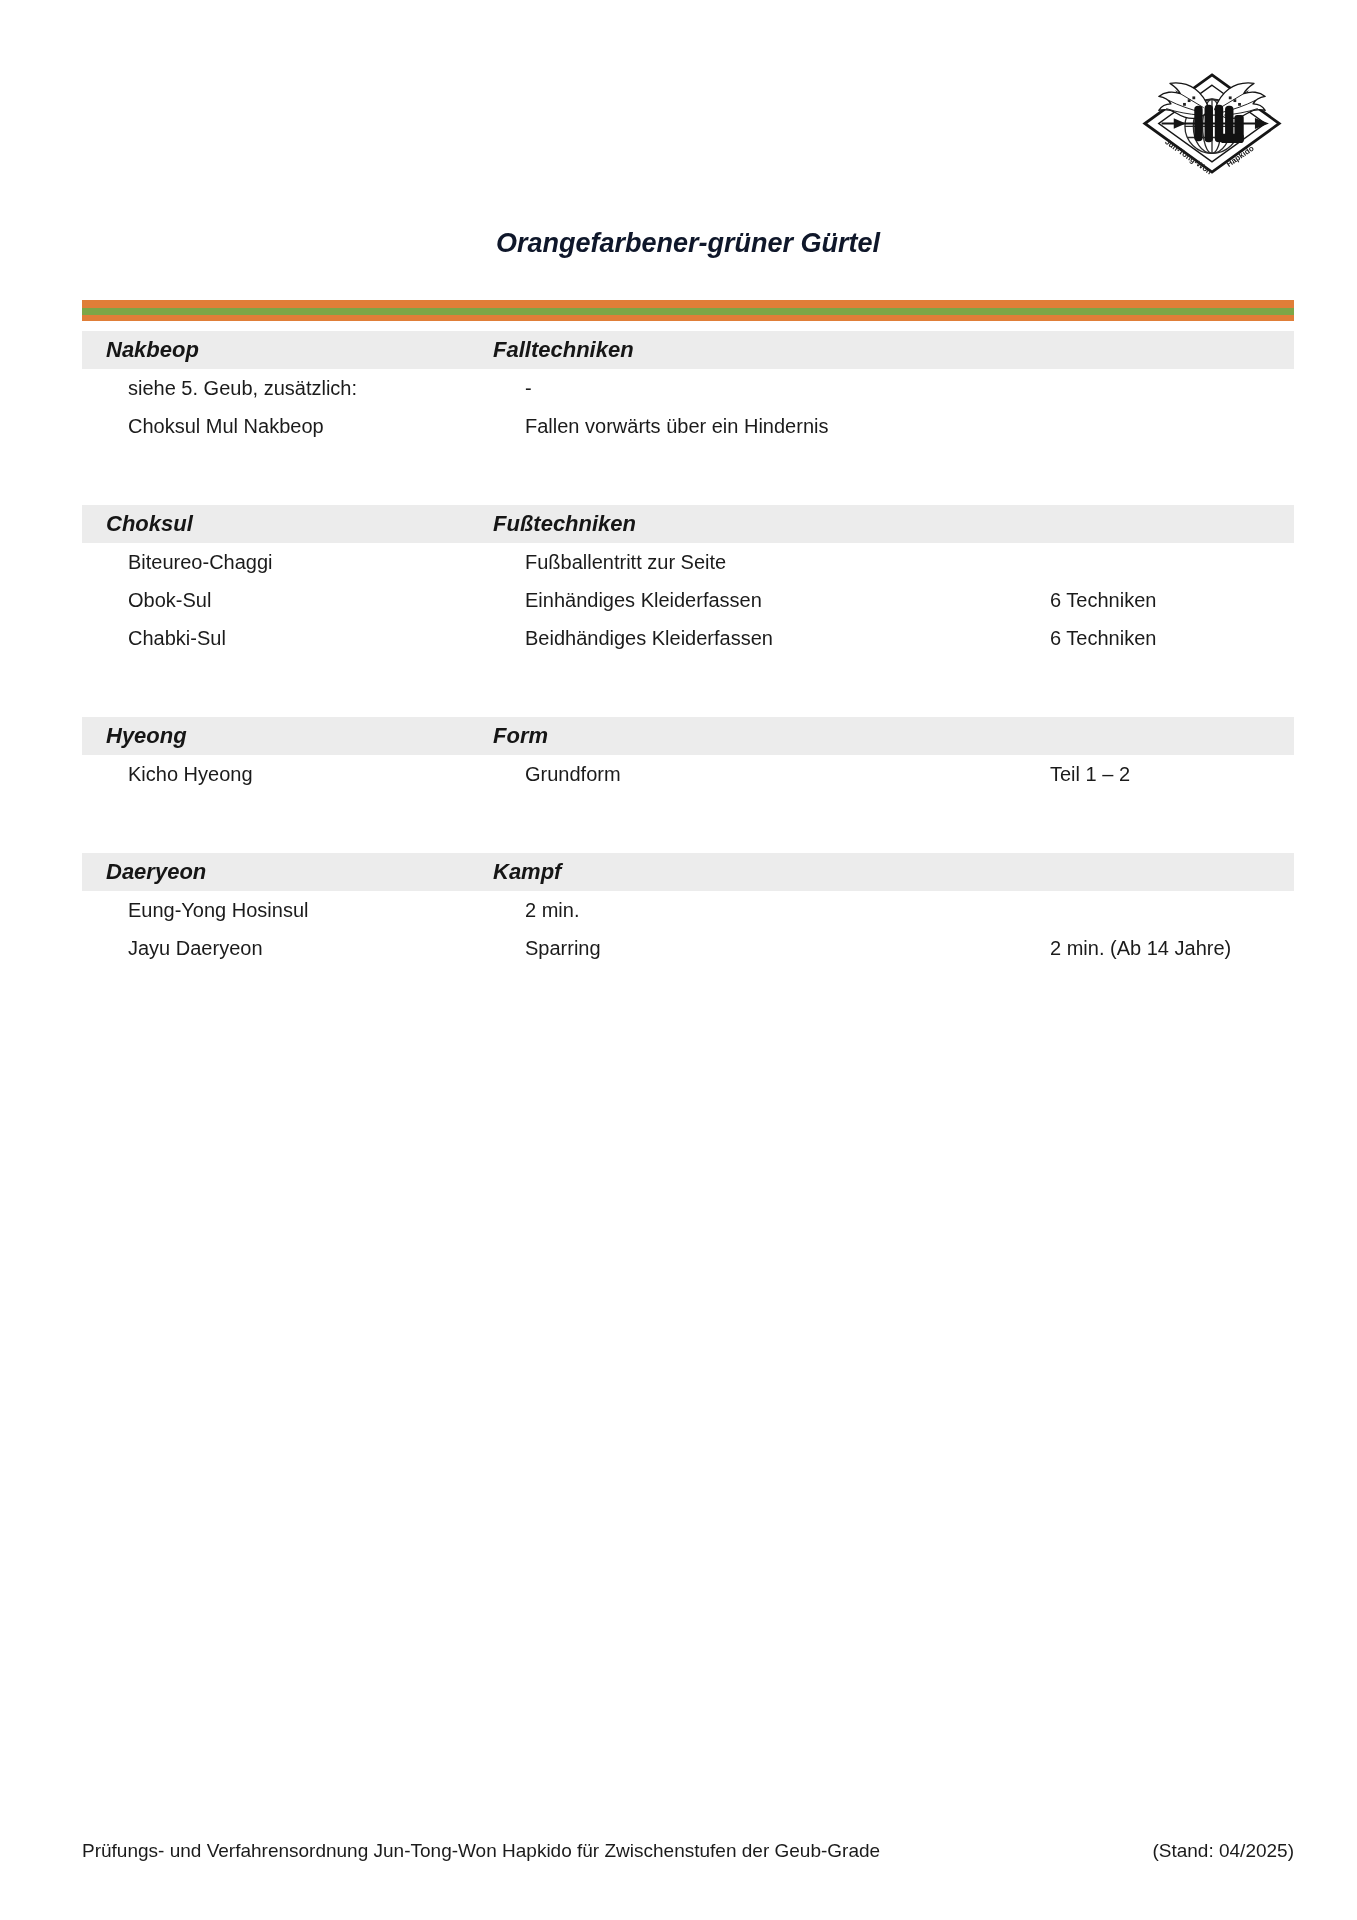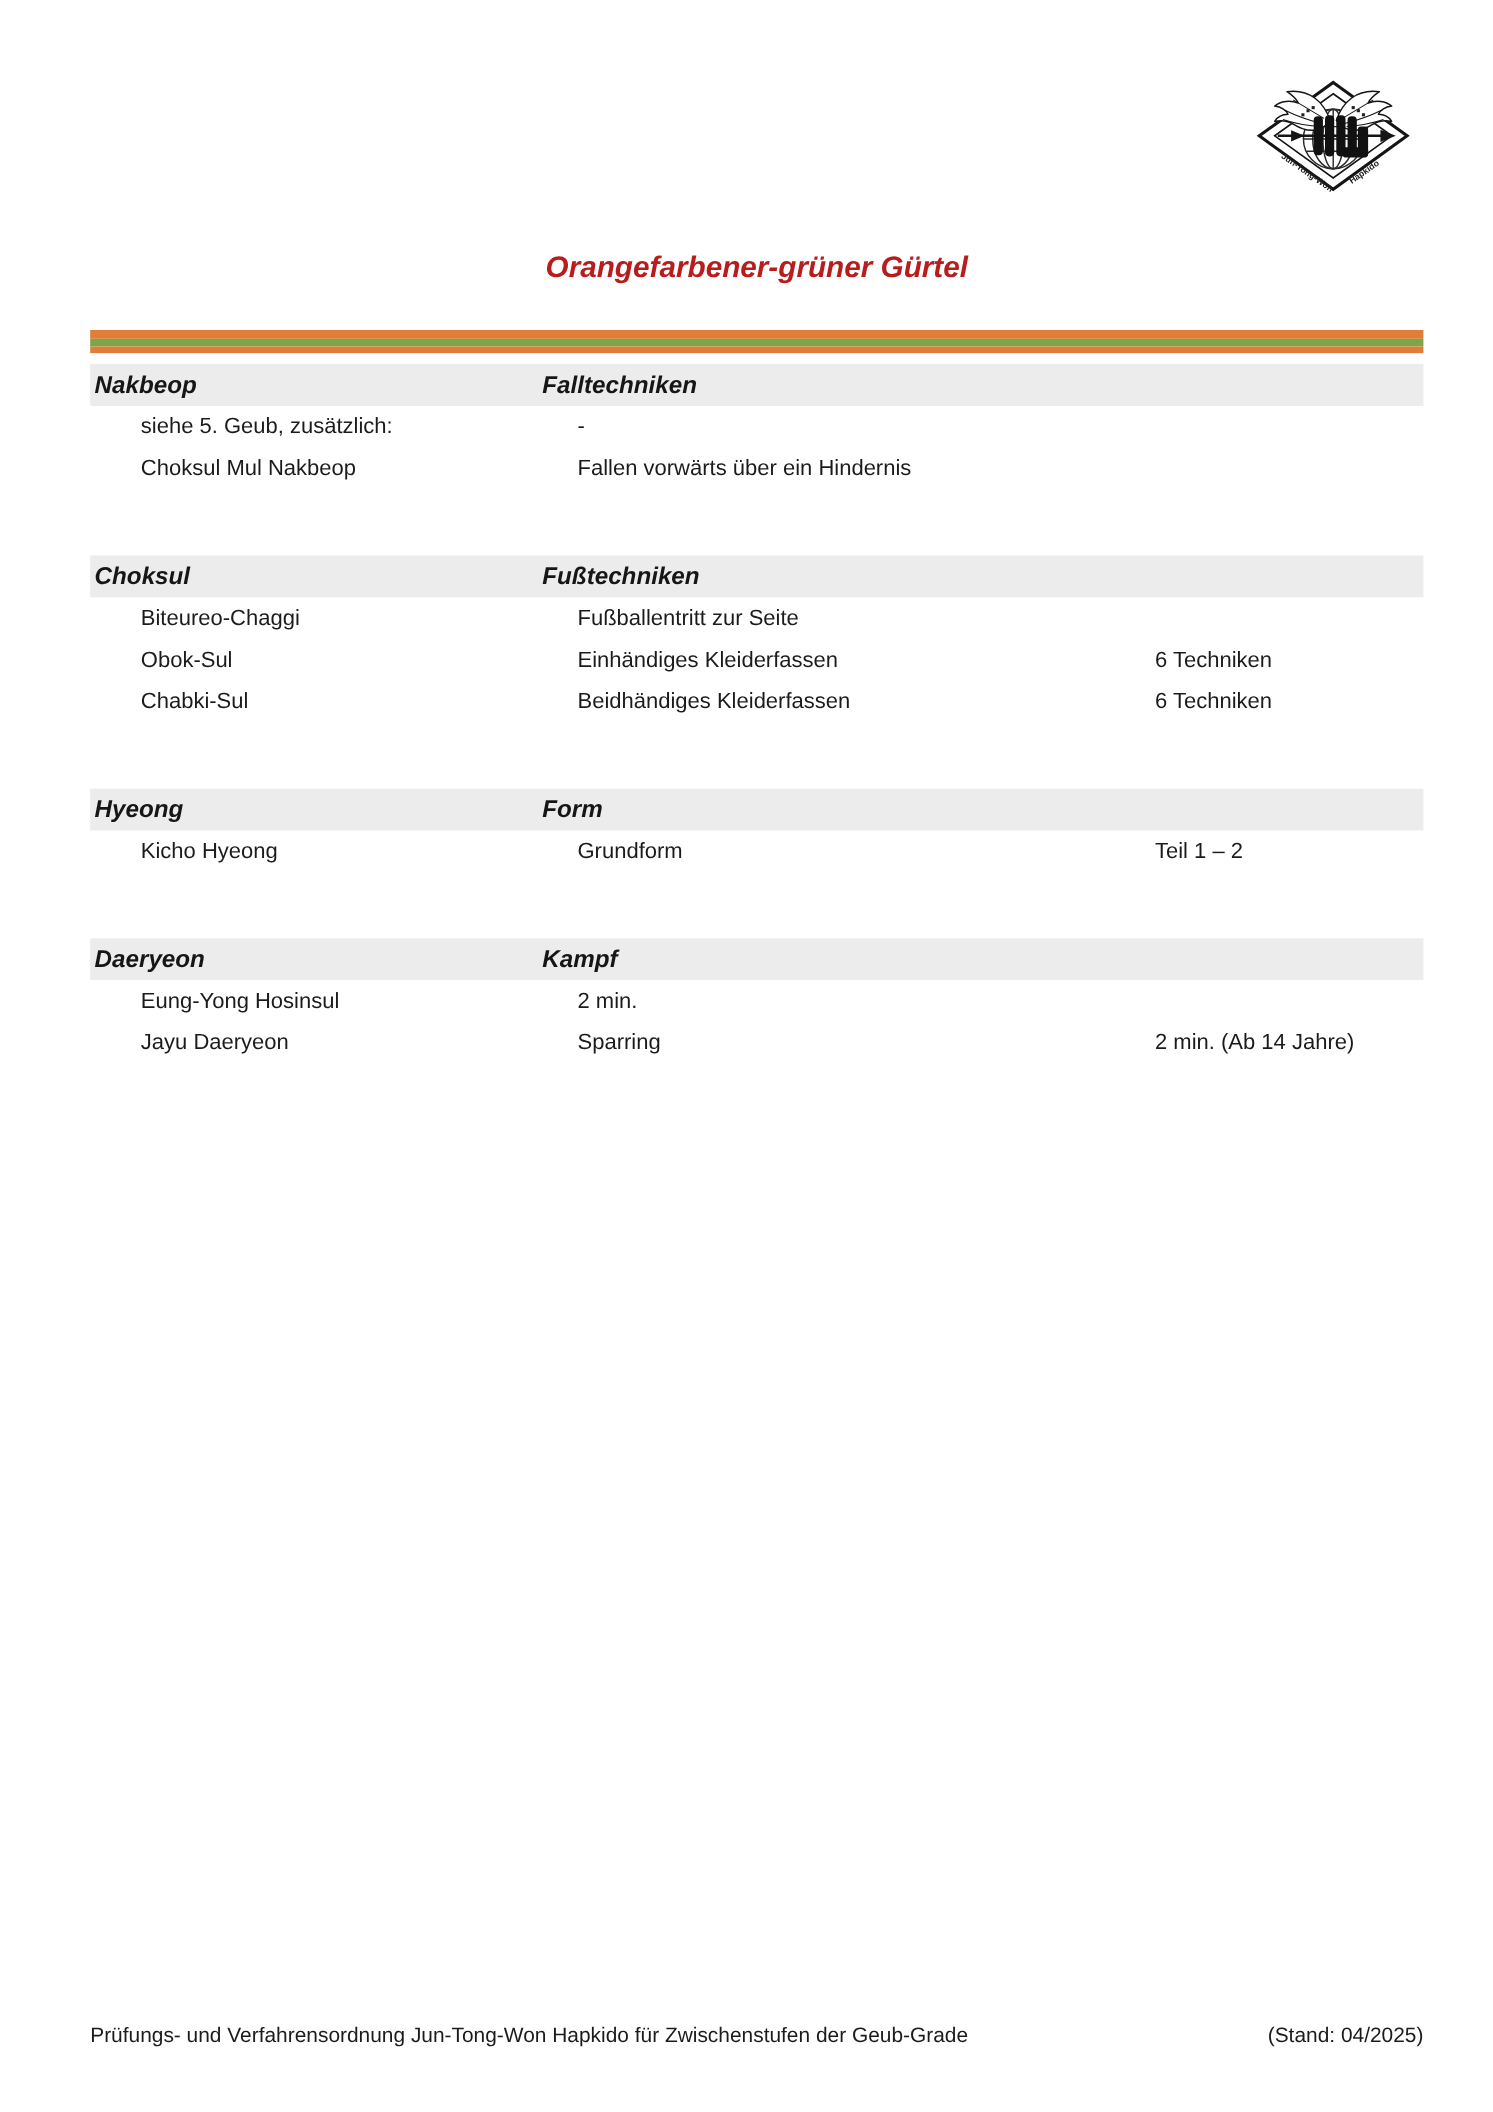--- a/index.html
+++ b/index.html
@@ -14,42 +14,42 @@
   
   .logo {
     position:absolute; top:72px; left:1142px;
     width:140px; height:103px;
   }
   
   .doc-title {
     position:absolute; top:228px; left:82px; width:1212px;
     text-align:center;
     font-size:27px; font-weight:bold; font-style:italic;
-    color:#b91c1c;
+    color:#0f172a;
   }
   
   .content {
     position:absolute; left:82px; top:300px; width:1212px;
   }
   .belt-bar { width:100%; font-size:0; line-height:0; }
   .belt-bar .stripe { width:100%; }
   .stripe-orange-top { height:8px; }
   .stripe-green     { height:7px; }
   .stripe-orange-bottom { height:6px; }
 
   .section-header {
     background:#ececec;
     height:38px;
     display:grid;
     grid-template-columns:411px 1fr;
     align-items:center;
     font-size:22px; font-weight:bold; font-style:italic;
     color:#161616;
   }
-  .section-header .hc1 { padding-left:4px; }
+  .section-header .hc1 { padding-left:24px; }
   .sh-first { margin-top:10px; }
   .sh-next  { margin-top:60px; }
 
   .row {
     display:grid;
     grid-template-columns:443px 525px 1fr;
     height:38px;
     align-items:center;
     font-size:20px;
     color:#1b1b1b;

